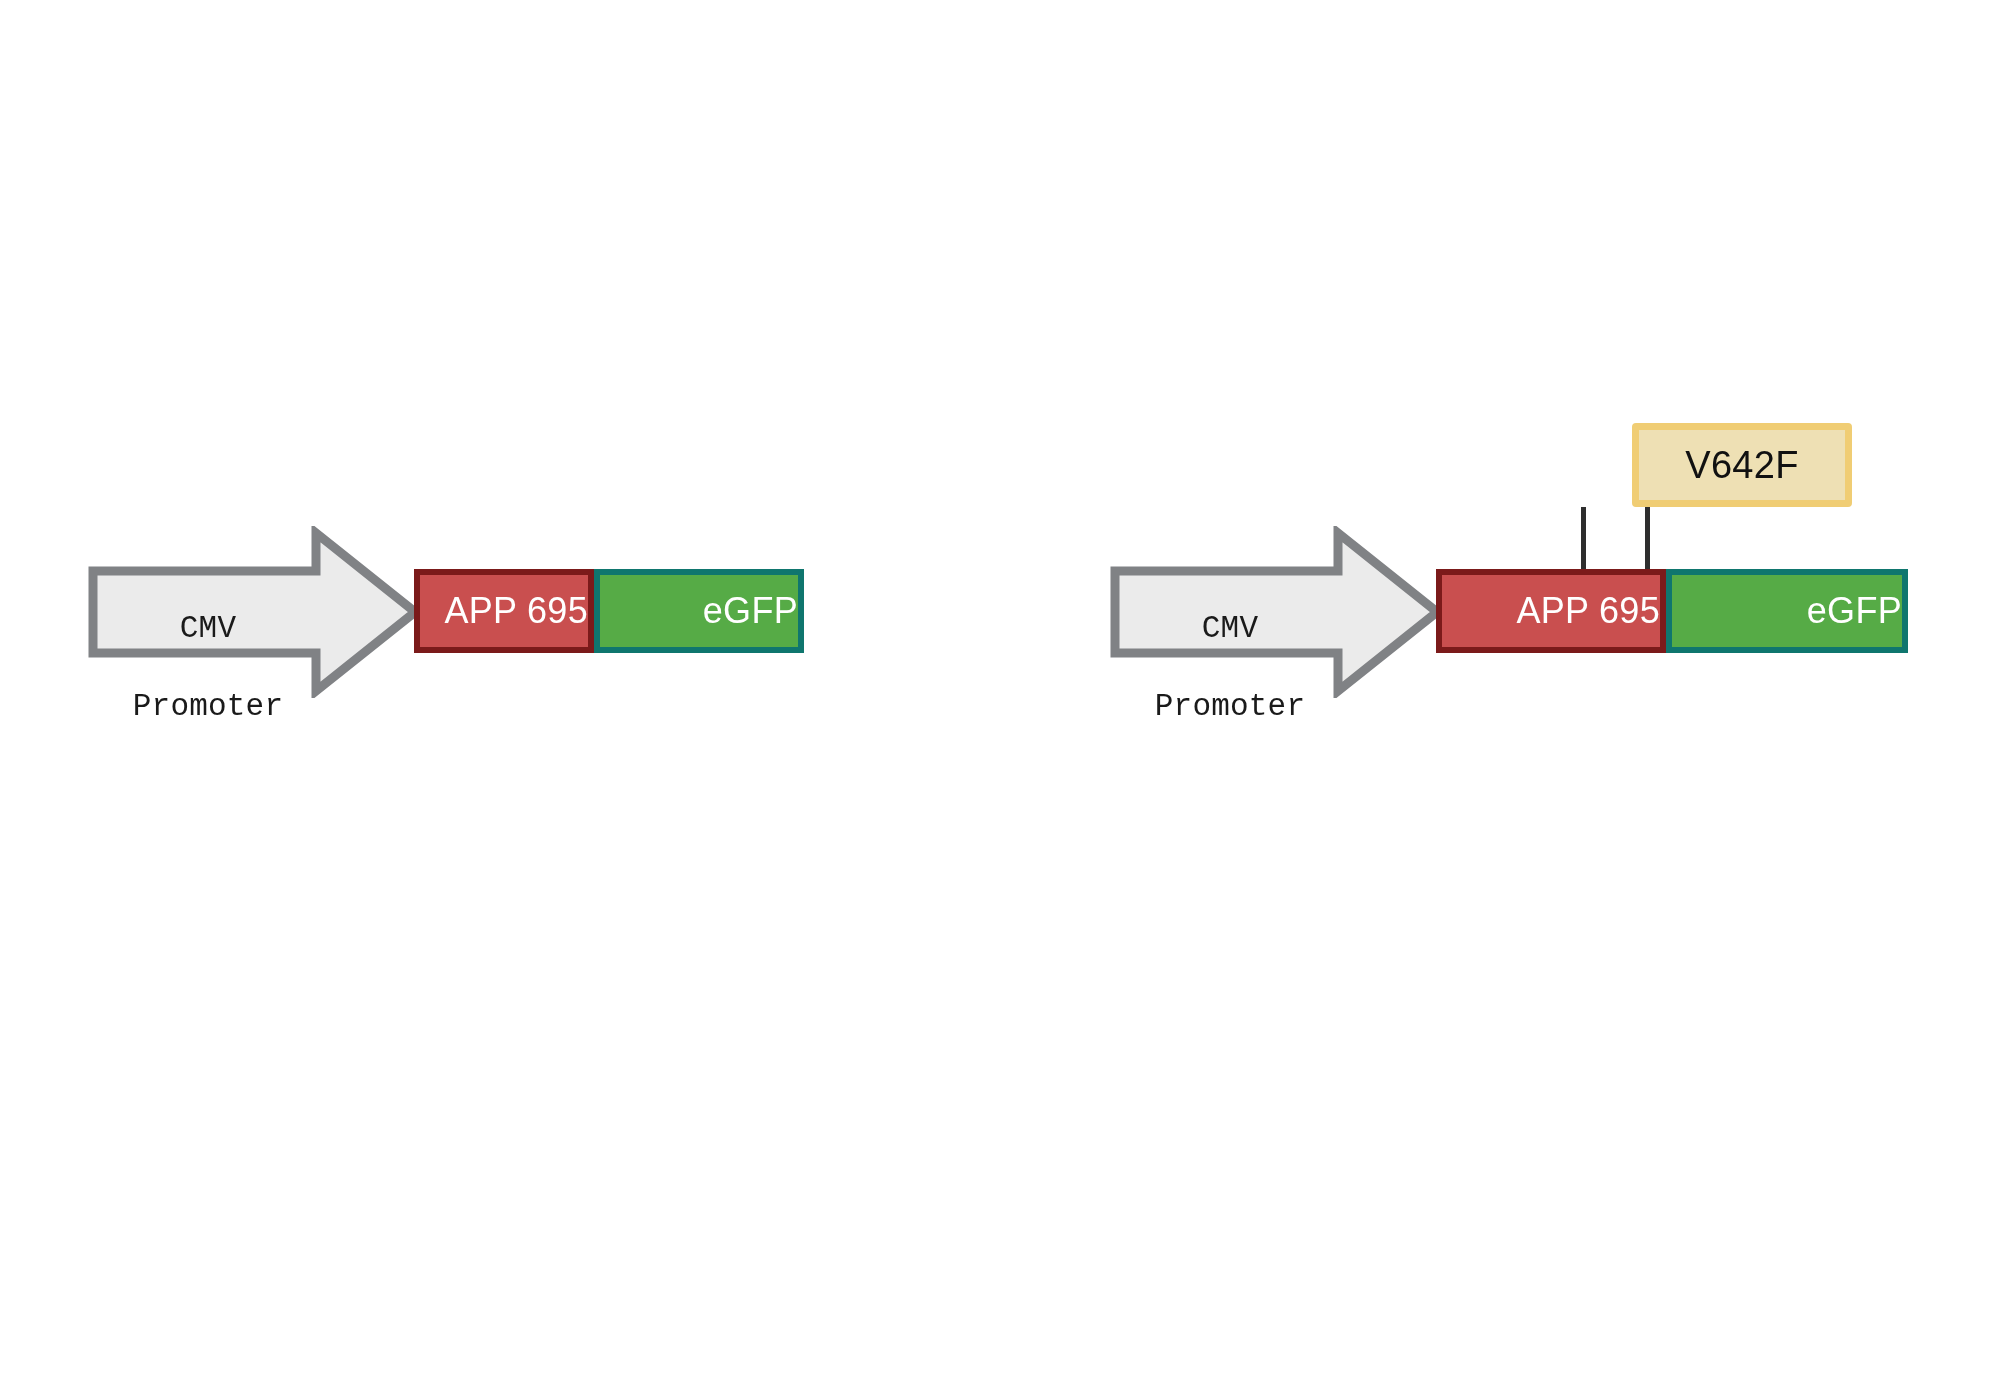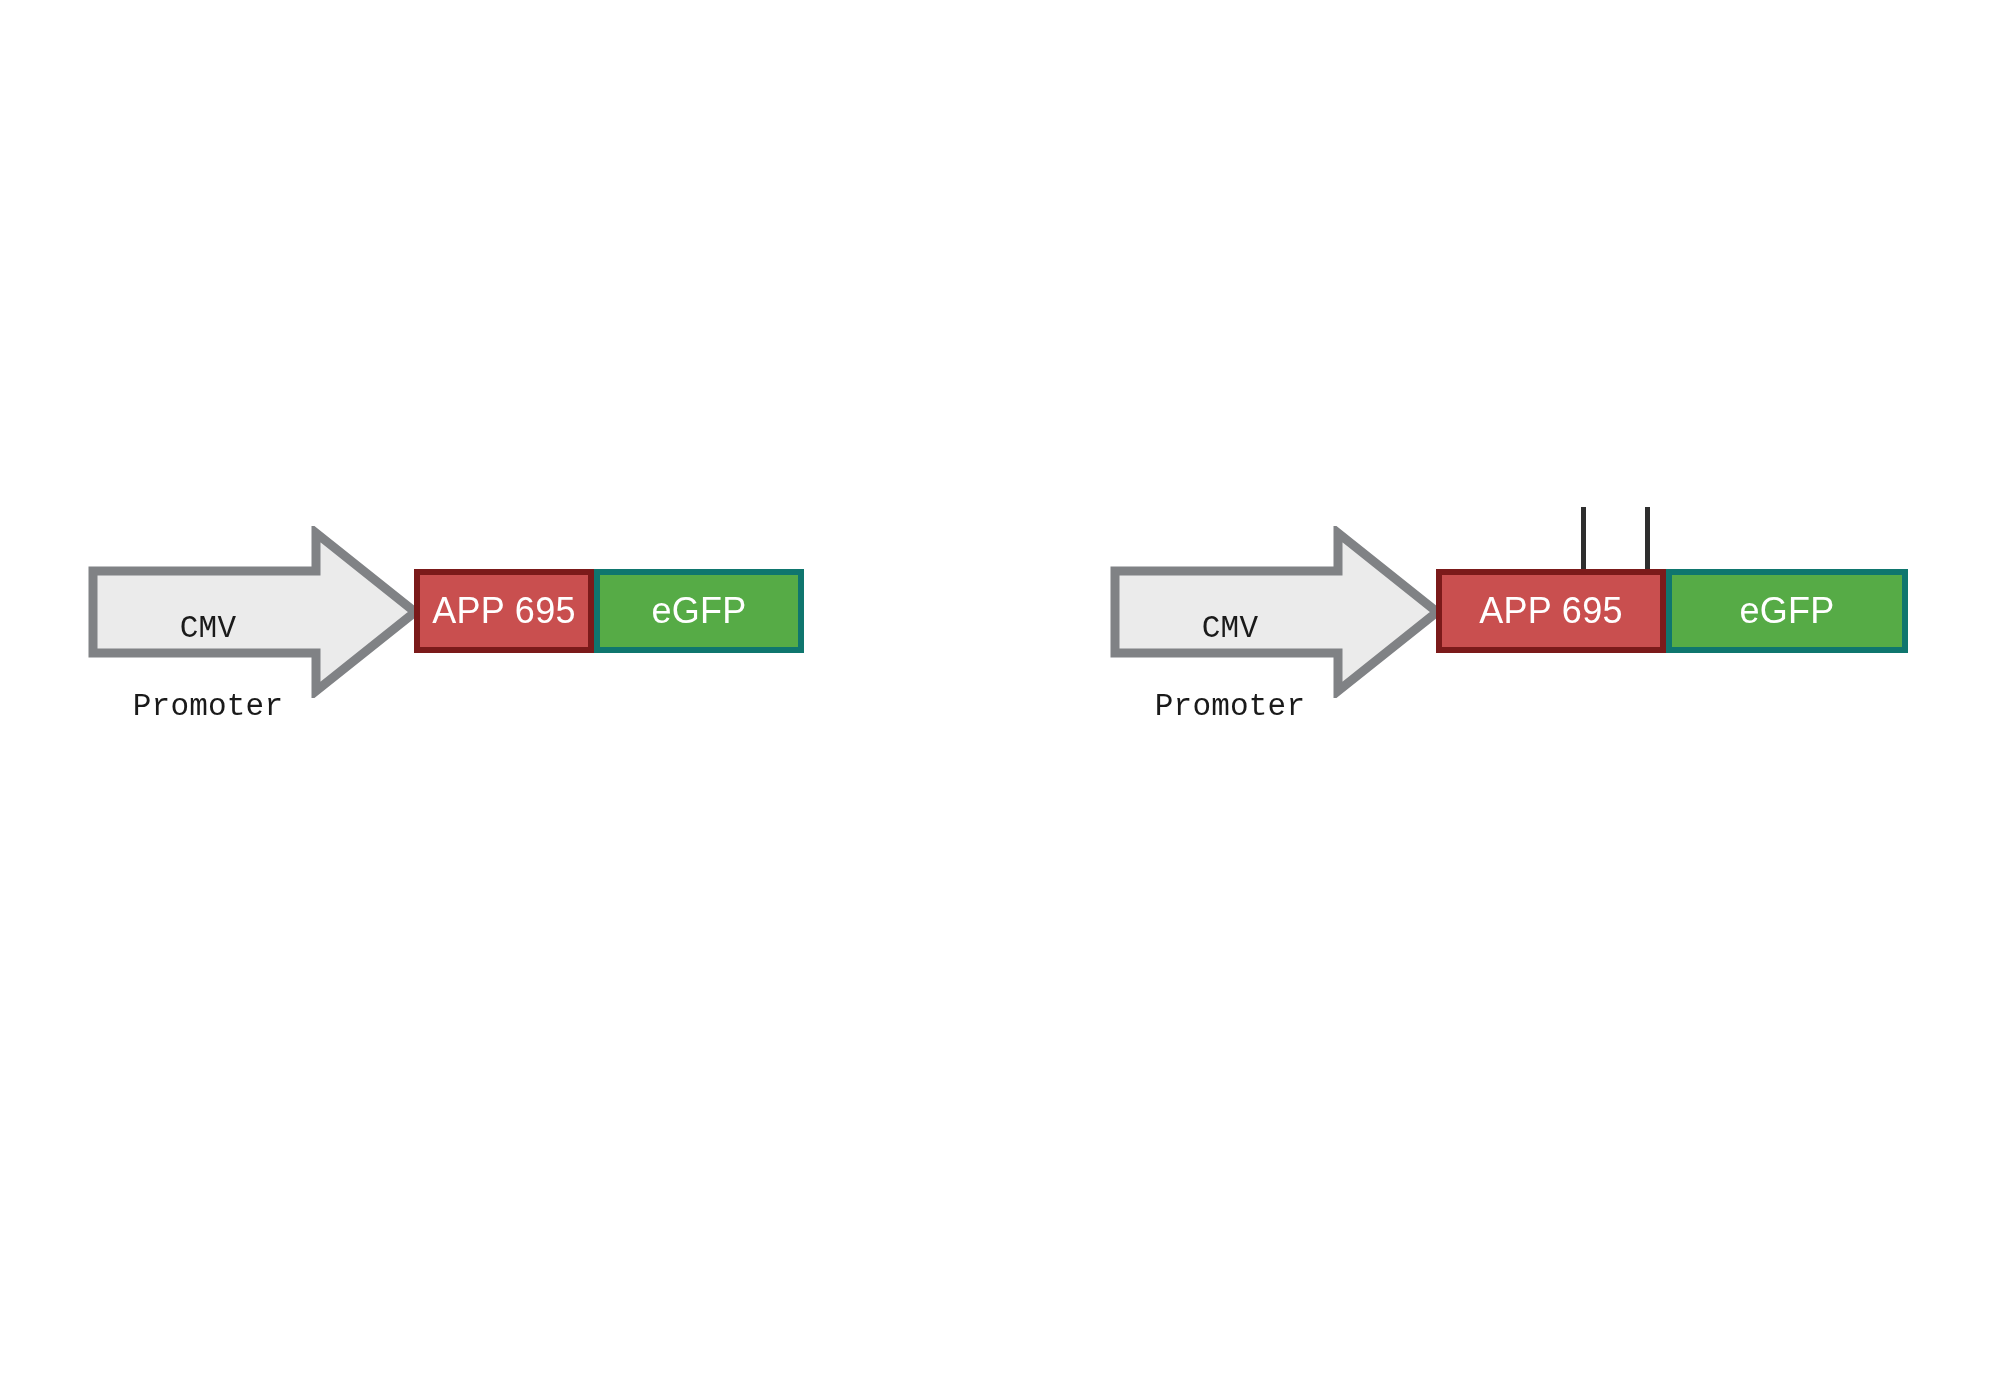--- a/index.html
+++ b/index.html
@@ -37,21 +37,21 @@
     white-space: pre-line;
     pointer-events: none;
     font-family: Liberation Mono, monospace;
   }
 
   .gene-box {
     position: absolute;
     box-sizing: border-box;
     display: flex;
     align-items: center;
-    justify-content: center;
+    justify-content: flex-end;
     color: #ffffff;
     font-size: 36px;
     letter-spacing: 0.3px;
   }
   .gene-box.app {
     background: #c94f4f;
     border: 6px solid #7b1a1a;
   }
   .gene-box.egfp {
     background: #56ab46;
@@ -98,20 +98,23 @@
       <span>APP 695</span>
     </div>
 
     <div class="gene-box egfp" style="left:594px; top:569px; width:210px; height:84px;">
       <span>eGFP</span>
     </div>
   </div>
 
   <div class="construct" style="left:0; top:0; width:2000px; height:1400px;">
 
+    <div class="mut-label" style="left:1632px; top:423px; width:220px; height:84px;">
+      <span>V642F</span>
+    </div>
 
     <div class="mut-line" style="left:1581px; top:507px; height:65px;"></div>
     <div class="mut-line" style="left:1645px; top:507px; height:65px;"></div>
 
     <svg class="promoter-arrow" style="left:1108px; top:526px;" width="336" height="172" viewBox="0 0 336 172">
       <polygon points="7,45 230,45 230,7 329,86 230,165 230,127 7,127" fill="#ebebeb" stroke="#808285" stroke-width="9" stroke-linejoin="miter"></polygon>
     </svg>
     <div class="promoter-label" style="left:1118px; top:570px; width:224px;">
       <div>CMV</div>
       <div>Promoter</div>

